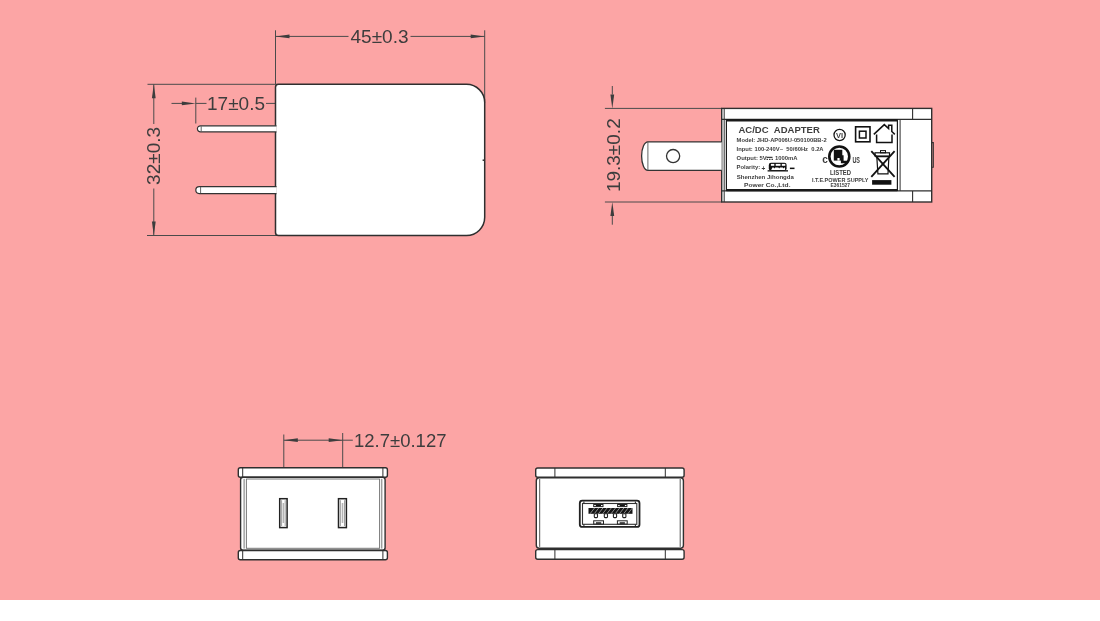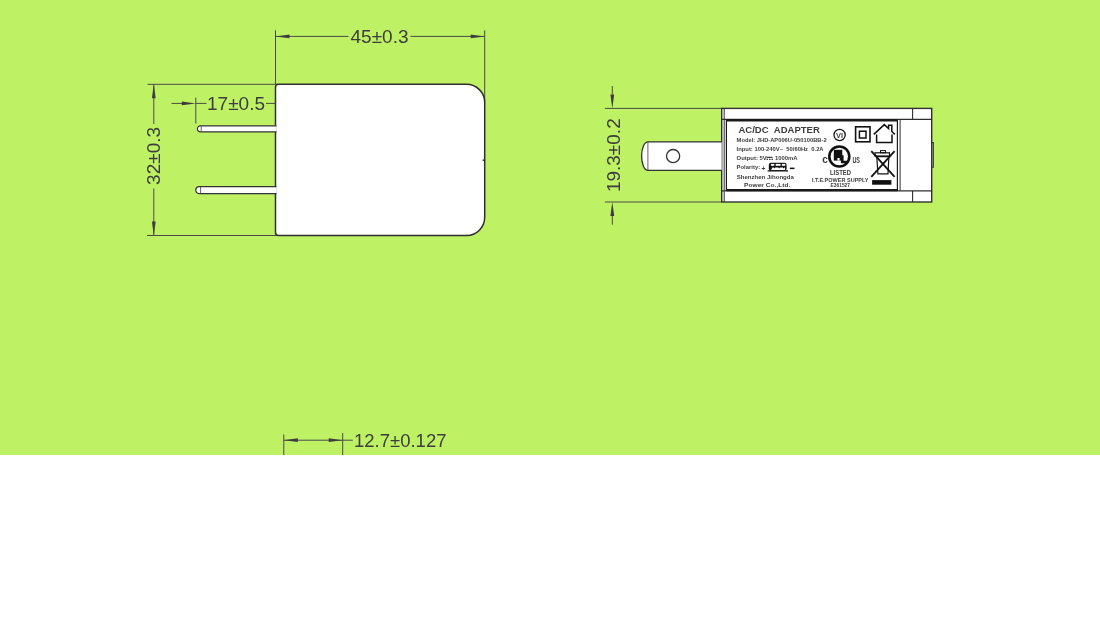--- a/index.html
+++ b/index.html
@@ -1,16 +1,16 @@
 <!DOCTYPE html>
 <html><head>
 <meta charset="utf-8">
 <style>
   html,body{margin:0;padding:0;background:#ffffff;}
-  #page{width:1100px;height:455px;position:relative;background:#bef264;overflow:hidden;}
+  #page{width:1100px;height:600px;position:relative;background:#fca5a5;overflow:hidden;}
   svg{position:absolute;top:0;left:0;}
   text{font-family:"Liberation Sans", sans-serif;fill:#3d3d3d;}
 </style>
 </head>
 <body>
 <div id="page">
 <svg width="1100" height="621" viewBox="0 0 1100 621">
 
 <g stroke="#4a4a4a" stroke-width="1" fill="none">
   <line x1="275.5" y1="30.3" x2="275.5" y2="84"></line>

